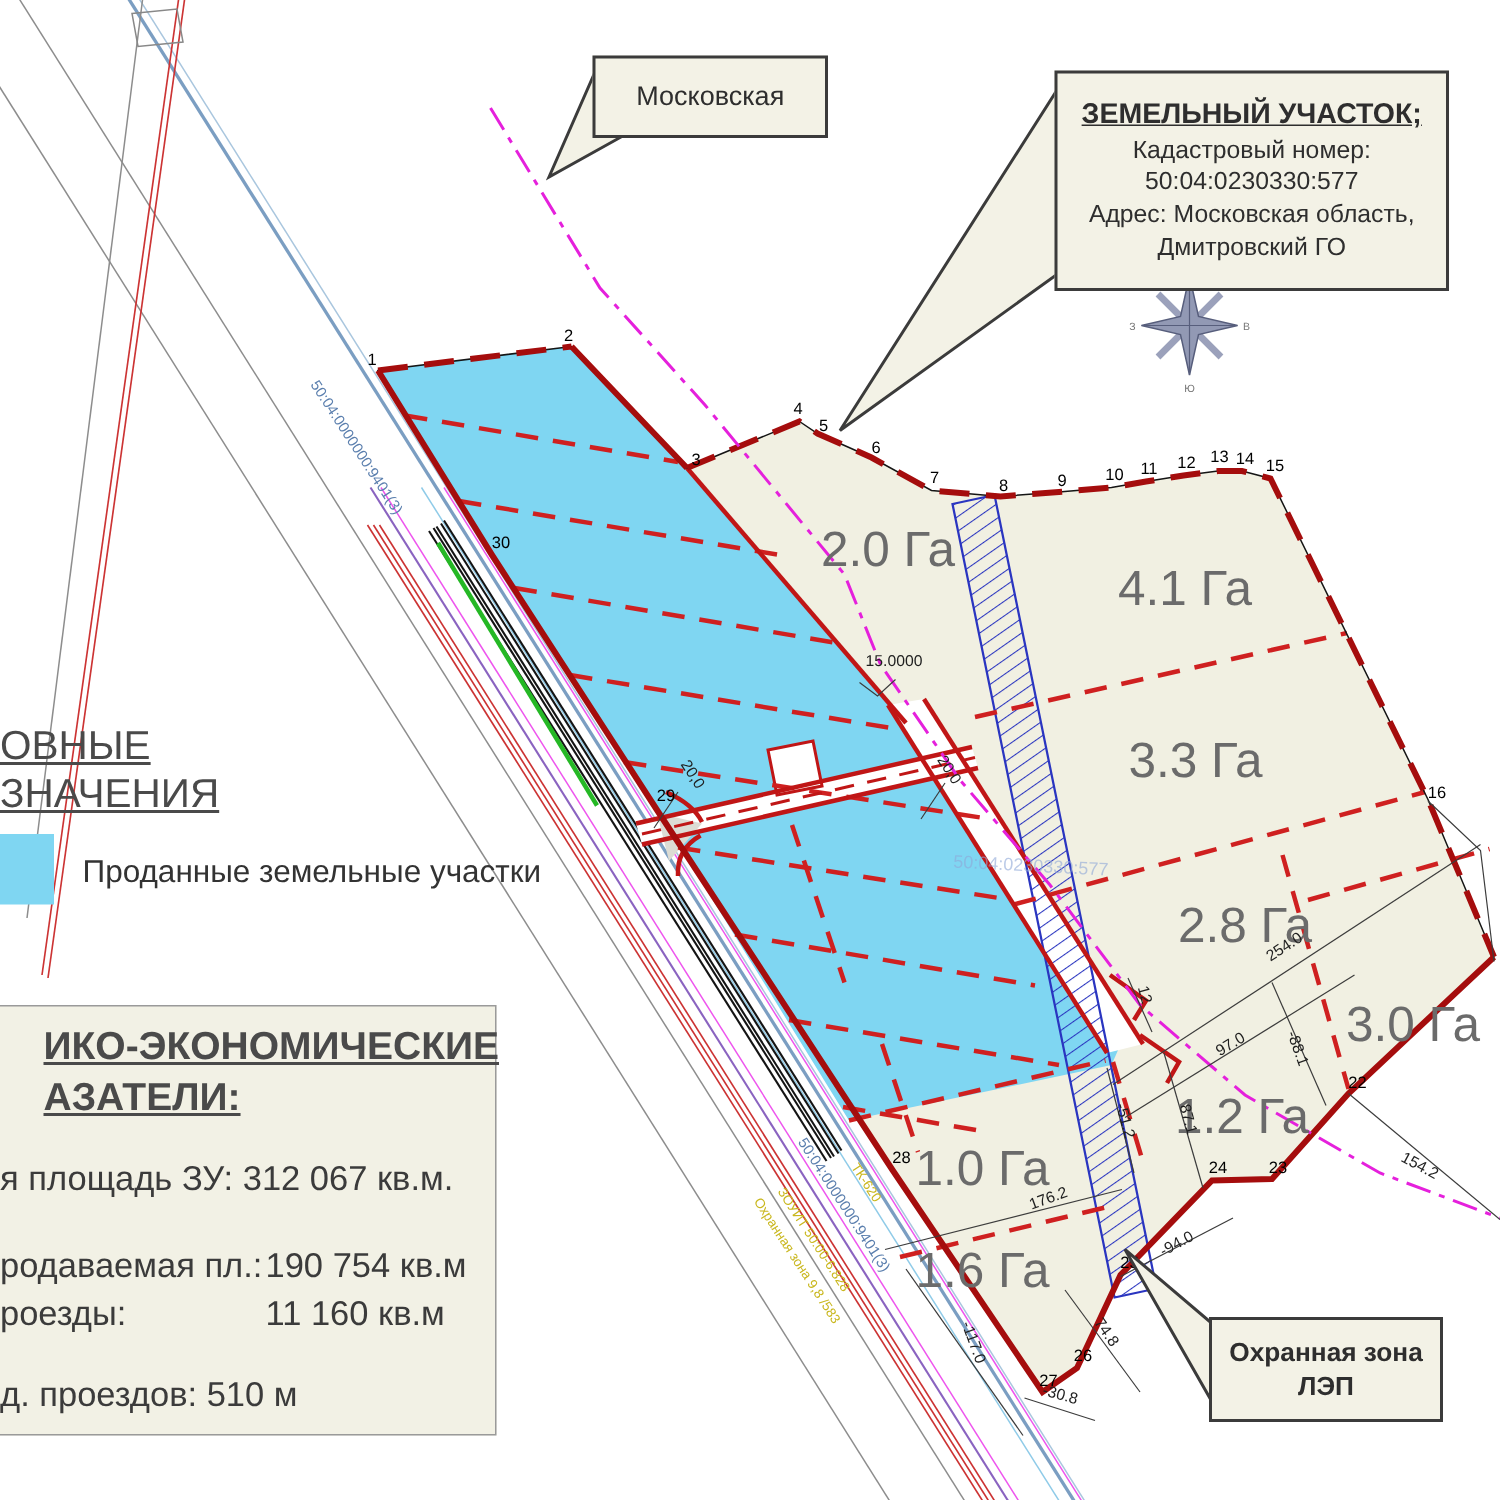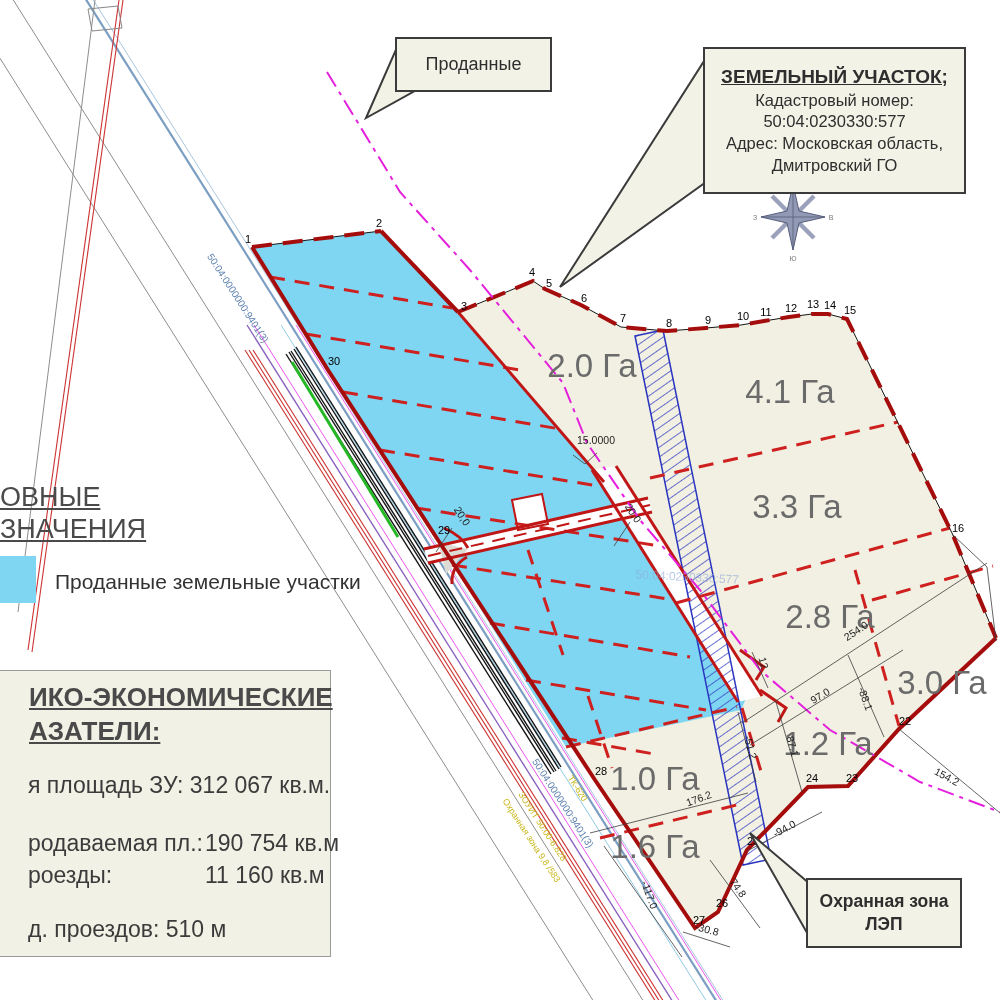--- a/index.html
+++ b/index.html
@@ -35,21 +35,21 @@
   .cmp{font-size:7px;fill:#777}
   
   .callout{position:absolute;background:#f3f2e6;border:2px solid #3b3b3b;display:flex;flex-direction:column;align-items:center;justify-content:center;text-align:center;color:#2e2e2e;}
   .legend-title{position:absolute;left:0;top:482px;color:#4a4a4a;font-size:27px;line-height:1.18;}
   .legend-title div{text-decoration:underline;}
   .legend-swatch{position:absolute;left:0;top:556px;width:36px;height:47px;}
   .legend-item{position:absolute;left:55px;top:570px;font-size:21px;color:#333;}
   .tep-panel{position:absolute;left:-50px;top:670px;width:381px;height:287px;background:#f2f1e5;border:1px solid #9a9a9a;box-sizing:border-box;}
   .tep-text{position:absolute;color:#3b3b3b;}
   .tep-title{font-size:26px;font-weight:bold;color:#4a4a4a;text-decoration:underline;padding-left:29px;}
-  .tep-row{font-size:23px;white-space:nowrap;margin-left:28px;}
+  .tep-row{font-size:23px;white-space:nowrap;}
   .tep-val{position:absolute;left:177px;top:0;}
 </style>
 </head>
 <body>
 
 <div id="stage">
 
 <svg width="1000" height="1000" viewBox="0 0 1000 1000">
   <defs>
     <pattern id="hatch" width="8" height="8" patternUnits="userSpaceOnUse" patternTransform="rotate(55)">
@@ -236,21 +236,21 @@
   </g>
 
   <g fill="#f3f2e6" stroke="#3b3b3b" stroke-width="2">
     <path d="M 366,118 L 398,45 L 420,88 Z"></path>
     <path d="M 560,287 L 706,58 L 706,182 Z"></path>
     <path d="M 750,833 L 810,884 L 810,938 Z"></path>
   </g>
 </svg>
 
 <div class="callout" style="left:395px;top:37px;width:153px;height:51px;font-size:18px;">
-  <div>Проданные</div>
+  <div>Московская</div>
 </div>
 
 <div class="callout" style="left:703px;top:47px;width:259px;height:143px;font-size:16.5px;line-height:1.32;">
   <div style="font-size:19px;font-weight:bold;text-decoration:underline;">ЗЕМЕЛЬНЫЙ УЧАСТОК;</div>
   <div>Кадастровый номер:</div>
   <div>50:04:0230330:577</div>
   <div>Адрес: Московская область,</div>
   <div>Дмитровский ГО</div>
 </div>
 

